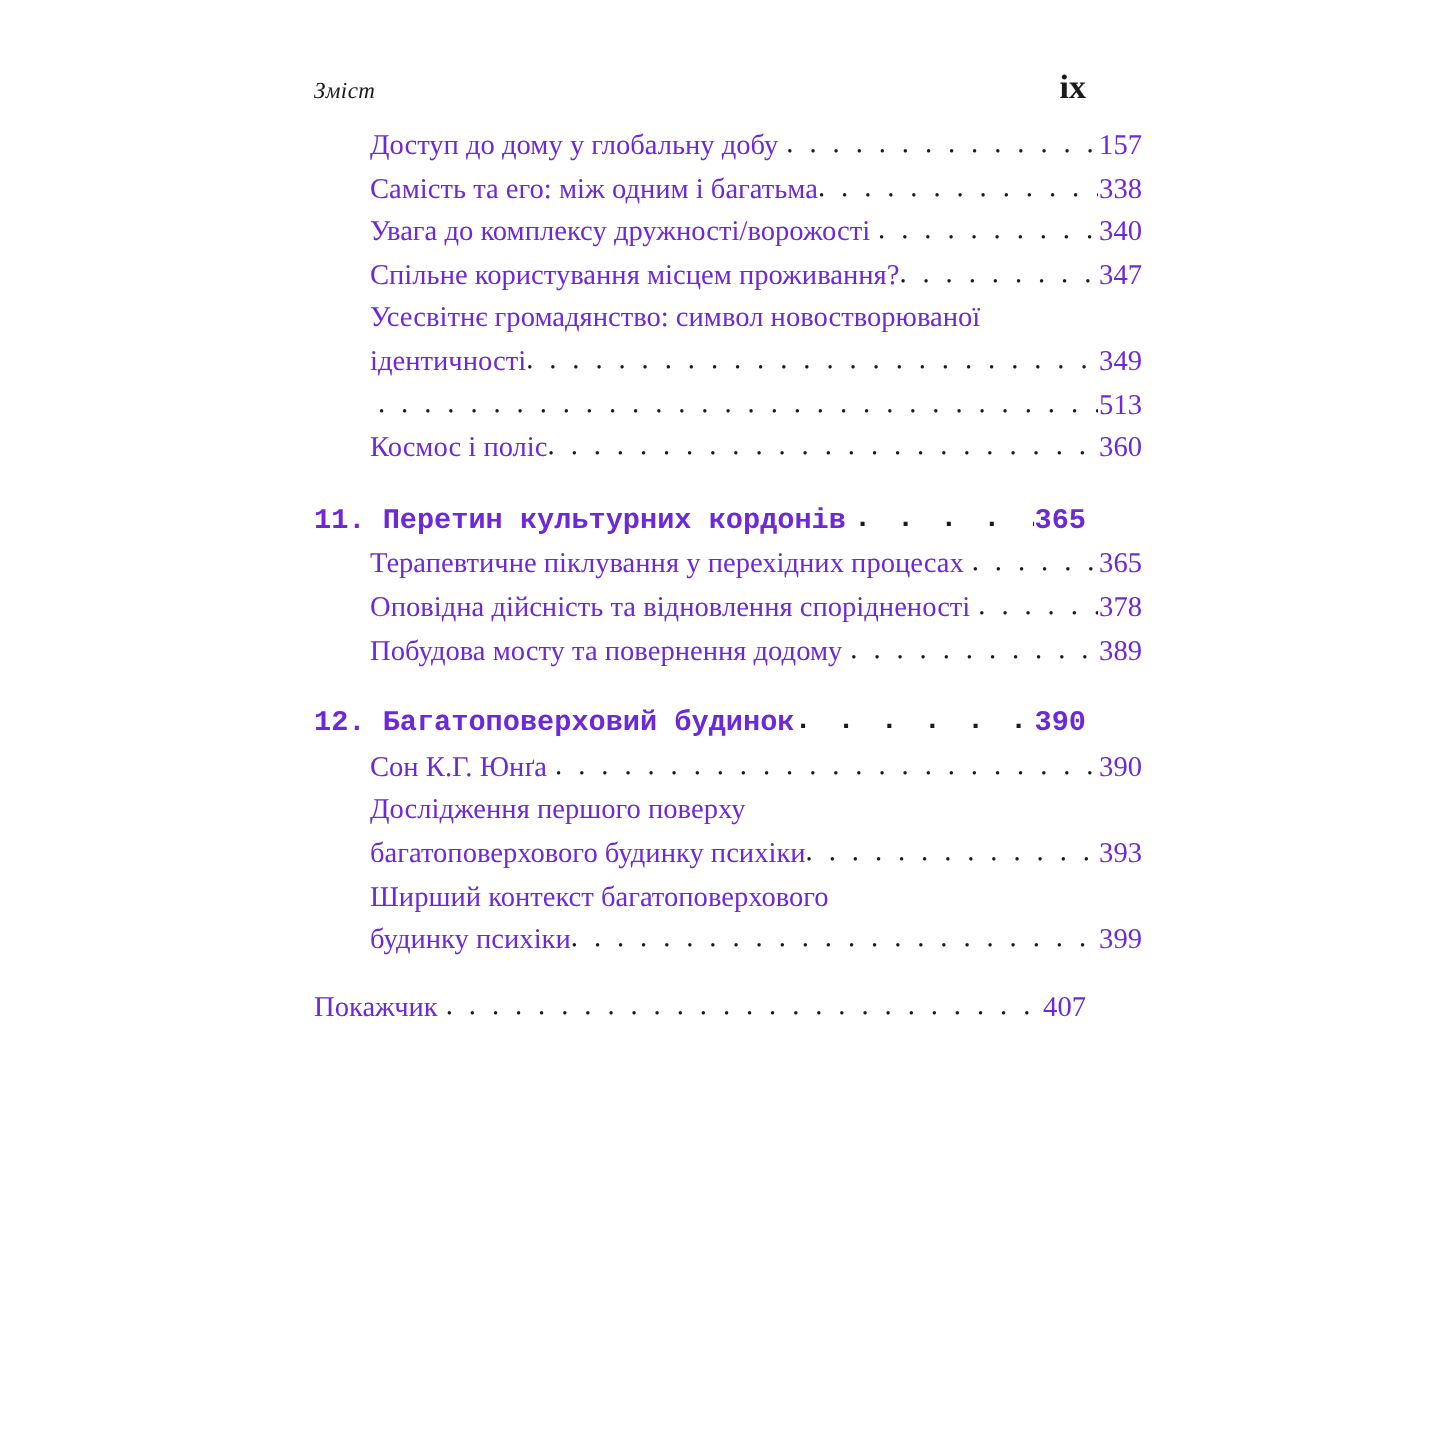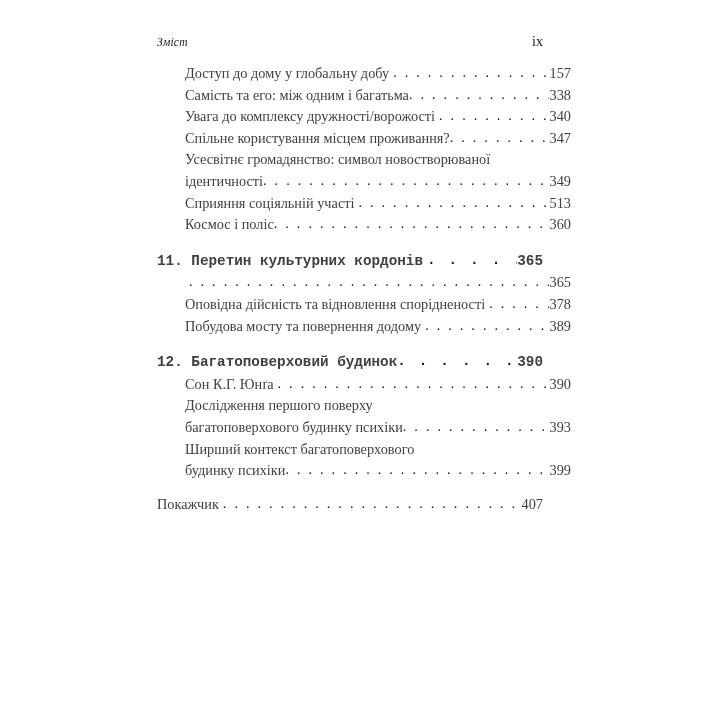--- a/index.html
+++ b/index.html
@@ -33,40 +33,40 @@
     align-items: baseline;
     justify-content: space-between;
   }
   .running-head-title {
     font-style: italic;
     font-size: 11.5px;
     letter-spacing: 0.2px;
     color: #1a1a1a;
   }
   .running-head-folio {
-    font-weight: normal;
-    font-size: 14px;
+    font-weight: bold;
+    font-size: 17px;
     color: #1a1a1a;
   }
 
   
   .toc {
     position: absolute;
     left: 157px;
     top: 63px;
     width: 386px;
   }
 
   .toc-entry {
     display: flex;
     align-items: flex-start;
     width: 100%;
     font-size: 14.3px;
     line-height: 21.6px;
-    color: #404040;
+    color: #6d28d9;
   }
 
   .toc-entry.level-section {
     padding-left: 28px;
   }
   .toc-entry.level-chapter {
     padding-left: 0;
     font-weight: bold;
     font-family: Liberation Mono, monospace;
   }
@@ -158,35 +158,35 @@
       </div>
       <div class="toc-entry level-section continuation">
         <span class="entry-label">Усесвітнє громадянство: символ новостворюваної</span>
       </div>
       <div class="toc-entry level-section">
         <span class="entry-label">ідентичності</span>
         <span class="leaders tight"></span>
         <span class="entry-page">349</span>
       </div>
       <div class="toc-entry level-section">
-        <span class="entry-label">Сприяння соціяльній участі</span>
         <span class="leaders spaced"></span>
         <span class="entry-page">513</span>
       </div>
       <div class="toc-entry level-section">
         <span class="entry-label">Космос і поліс</span>
         <span class="leaders tight"></span>
         <span class="entry-page">360</span>
       </div>
       <div class="toc-entry level-chapter gap-before">
         <span class="entry-label">11. Перетин культурних кордонів</span>
         <span class="leaders spaced"></span>
         <span class="entry-page">365</span>
       </div>
       <div class="toc-entry level-section">
+        <span class="entry-label">Терапевтичне піклування у перехідних процесах</span>
         <span class="leaders spaced"></span>
         <span class="entry-page">365</span>
       </div>
       <div class="toc-entry level-section">
         <span class="entry-label">Оповідна дійсність та відновлення спорідненості</span>
         <span class="leaders spaced"></span>
         <span class="entry-page">378</span>
       </div>
       <div class="toc-entry level-section">
         <span class="entry-label">Побудова мосту та повернення додому</span>

